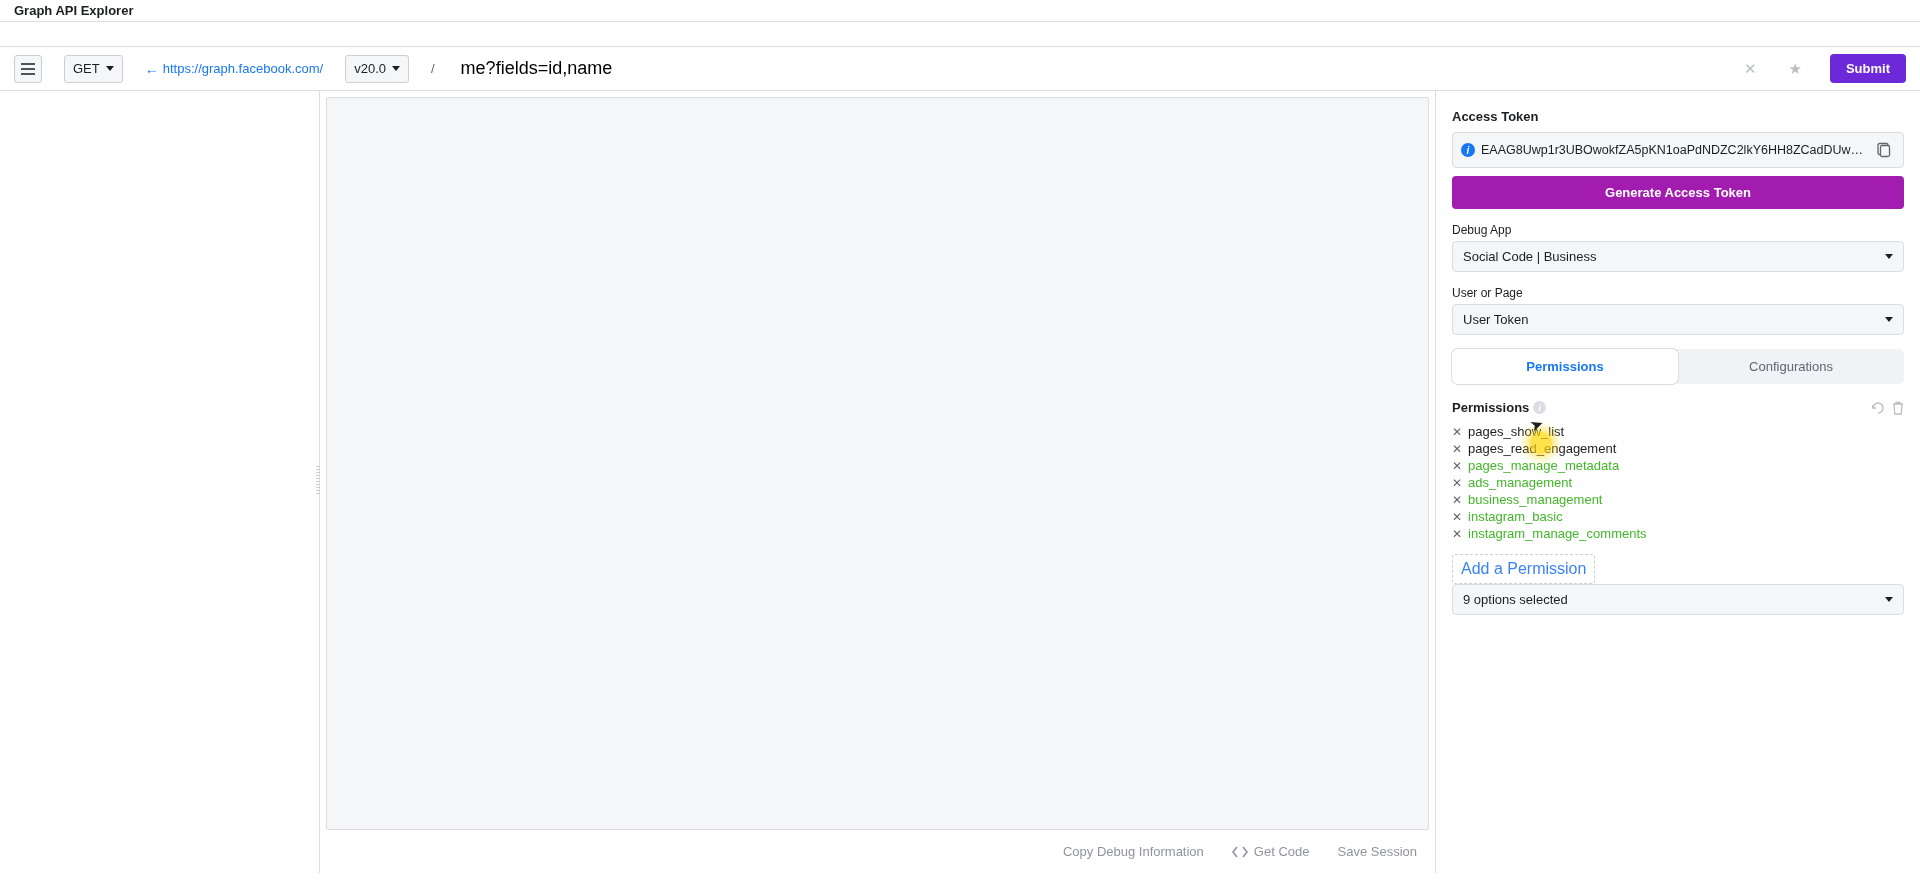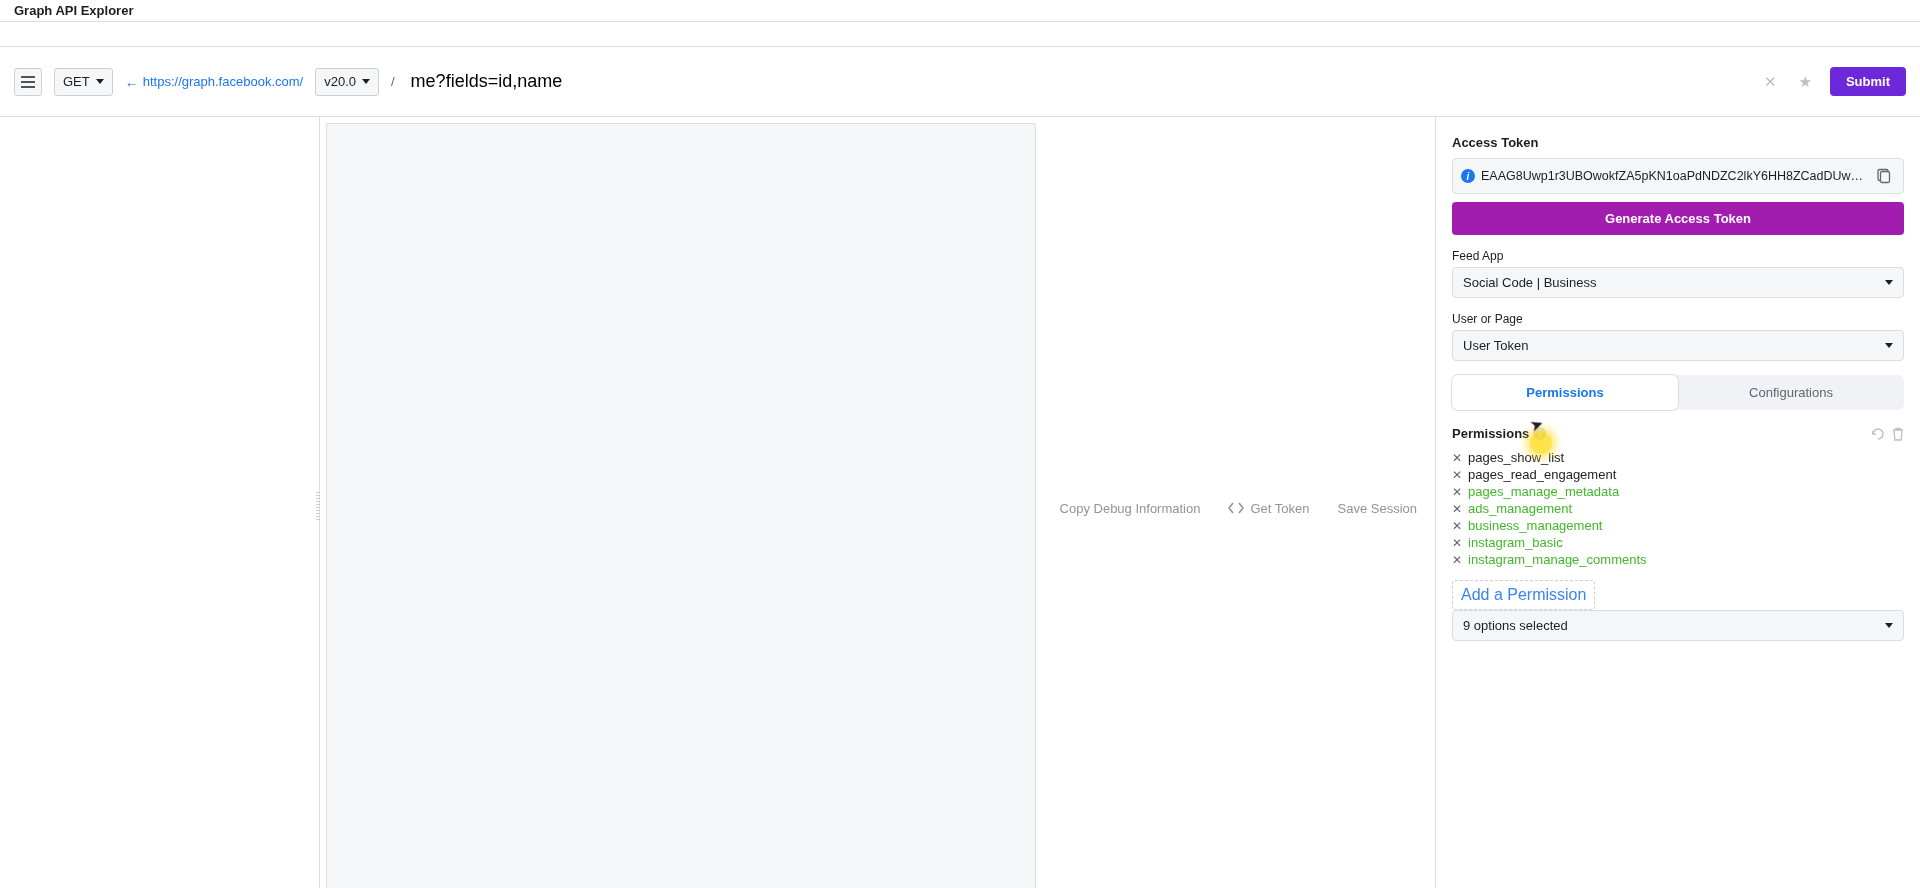--- a/index.html
+++ b/index.html
@@ -1,32 +1,32 @@
 <!DOCTYPE html>
 <html><head>
   <meta charset="utf-8">
   <style>
     * {box-sizing:border-box; margin:0; padding:0;}
     body {font-family:Helvetica, Arial, sans-serif; background:#fff; color:#1c1e21; font-size:13px;}
     .topbar {height:22px; display:flex; align-items:center; padding:0 14px; border-bottom:1px solid #dadde1; font-weight:bold;}
     .gap {height:24px;}
-    .querybar {display:flex; align-items:center; padding:20px 14px; border-top:1px solid #dadde1; border-bottom:1px solid #dadde1; gap:12px;}
+    .querybar {display:flex; align-items:center; padding:7px 14px; border-top:1px solid #dadde1; border-bottom:1px solid #dadde1; gap:22px;}
     .ham {width:28px; height:28px; border:1px solid #ccd0d5; border-radius:3px; background:#f5f6f7; display:flex; align-items:center; justify-content:center; cursor:pointer;}
     .select-pill {height:28px; border:1px solid #ccd0d5; border-radius:3px; background:#f5f6f7; display:flex; align-items:center; padding:0 8px; gap:6px; cursor:pointer;}
     .caret {width:0;height:0;border-left:4px solid transparent;border-right:4px solid transparent;border-top:5px solid #1c1e21;}
     .url-link {color:#1877f2; font-size:13px; display:flex; align-items:center; gap:4px;}
     .slash {color:#606770;}
     .path-input {flex:1; border:none; outline:none; font-size:18px; padding:0 4px;}
     .clear-x {color:#bcc0c4; cursor:pointer; padding:0 4px; font-size:15px;}
     .star {color:#bcc0c4; cursor:pointer; padding:0 6px; font-size:15px;}
     .submit-btn {background:#6d28d9; color:#fff; border:none; border-radius:4px; padding:7px 16px; font-weight:600; font-size:13px; cursor:pointer;}
     .workspace {display:flex; height:calc(888px - 38px - 24px - 44px);}
     .left-pane {width:320px; border-right:1px solid #dadde1; position:relative;}
     .left-pane::after{content:"";position:absolute;right:-1px;top:48%;height:28px;width:4px;background:repeating-linear-gradient(#ccd0d5,#ccd0d5 1px,transparent 1px,transparent 3px);}
-    .center-pane {flex:1; display:flex; flex-direction:row; border-right:1px solid #dadde1;}
+    .center-pane {flex:1; display:flex; flex-direction:column; border-right:1px solid #dadde1;}
     .response {flex:1; margin:6px 6px 0 6px; border:1px solid #dadde1; border-radius:2px; background:#f5f6f7;}
     .footer-actions {display:flex; justify-content:flex-end; align-items:center; padding:14px 18px; gap:28px; color:#90949c; font-size:13px;}
     .footer-item {display:flex; align-items:center; gap:6px; cursor:pointer;}
     .right-pane {width:484px; padding:12px 16px 16px 16px; overflow:hidden;}
     .section-title {font-weight:bold; margin:6px 0 8px 0;}
     .token-row {display:flex; align-items:center; background:#f5f6f7; border:1px solid #dadde1; border-radius:4px; padding:6px 8px; gap:6px; font-size:12.5px;}
     .token-val {flex:1; white-space:nowrap; overflow:hidden; text-overflow:ellipsis;}
     .copy-btn {width:22px; height:22px; display:flex; align-items:center; justify-content:center; cursor:pointer; color:#606770;}
     .gen-btn {width:100%; background:#a21caf; color:#fff; border:none; border-radius:4px; padding:9px; font-weight:600; font-size:13px; margin-top:8px; cursor:pointer;}
     .field-label {font-size:12px; color:#1c1e21; margin-top:14px; margin-bottom:4px;}
@@ -84,41 +84,41 @@
   <div class="left-pane"></div>
 
   <div class="center-pane">
     <div class="response"></div>
     <div class="footer-actions">
       <span class="footer-item">Copy Debug Information</span>
       <span class="footer-item">
         <svg width="16" height="12" viewBox="0 0 16 12">
             <path d="M5 1L1 6l4 5M11 1l4 5-4 5" stroke="#90949c" stroke-width="1.6" fill="none"></path>
           </svg>
-        <span>Get Token</span>
+        <span>Get Code</span>
       </span>
       <span class="footer-item">Save Session</span>
     </div>
   </div>
 
   <div class="right-pane">
     <div class="section-title">Access Token</div>
     <div class="token-row">
       <span class="info-circle">i</span>
       <span class="token-val">EAAG8Uwp1r3UBOwokfZA5pKN1oaPdNDZC2lkY6HH8ZCadDUwsIW29WADJVzE9Yfz4o0W</span>
       <span class="copy-btn">
         <svg width="14" height="16" viewBox="0 0 14 16">
             <rect x="3.5" y="3.5" width="9" height="11" rx="1.5" fill="none" stroke="#606770" stroke-width="1.3"></rect>
             <path d="M3.5 12.5h-1a1.5 1.5 0 01-1.5-1.5V3a1.5 1.5 0 011.5-1.5h7A1.5 1.5 0 0111 3v.5" fill="none" stroke="#606770" stroke-width="1.3"></path>
           </svg>
       </span>
     </div>
     <button class="gen-btn">Generate Access Token</button>
 
-    <div class="field-label">Feed App</div>
+    <div class="field-label">Debug App</div>
     <div class="dropdown">
       <span>Social Code | Business</span>
       <span class="caret"></span>
     </div>
 
     <div class="field-label">User or Page</div>
     <div class="dropdown">
       <span>User Token</span>
       <span class="caret"></span>
     </div>

